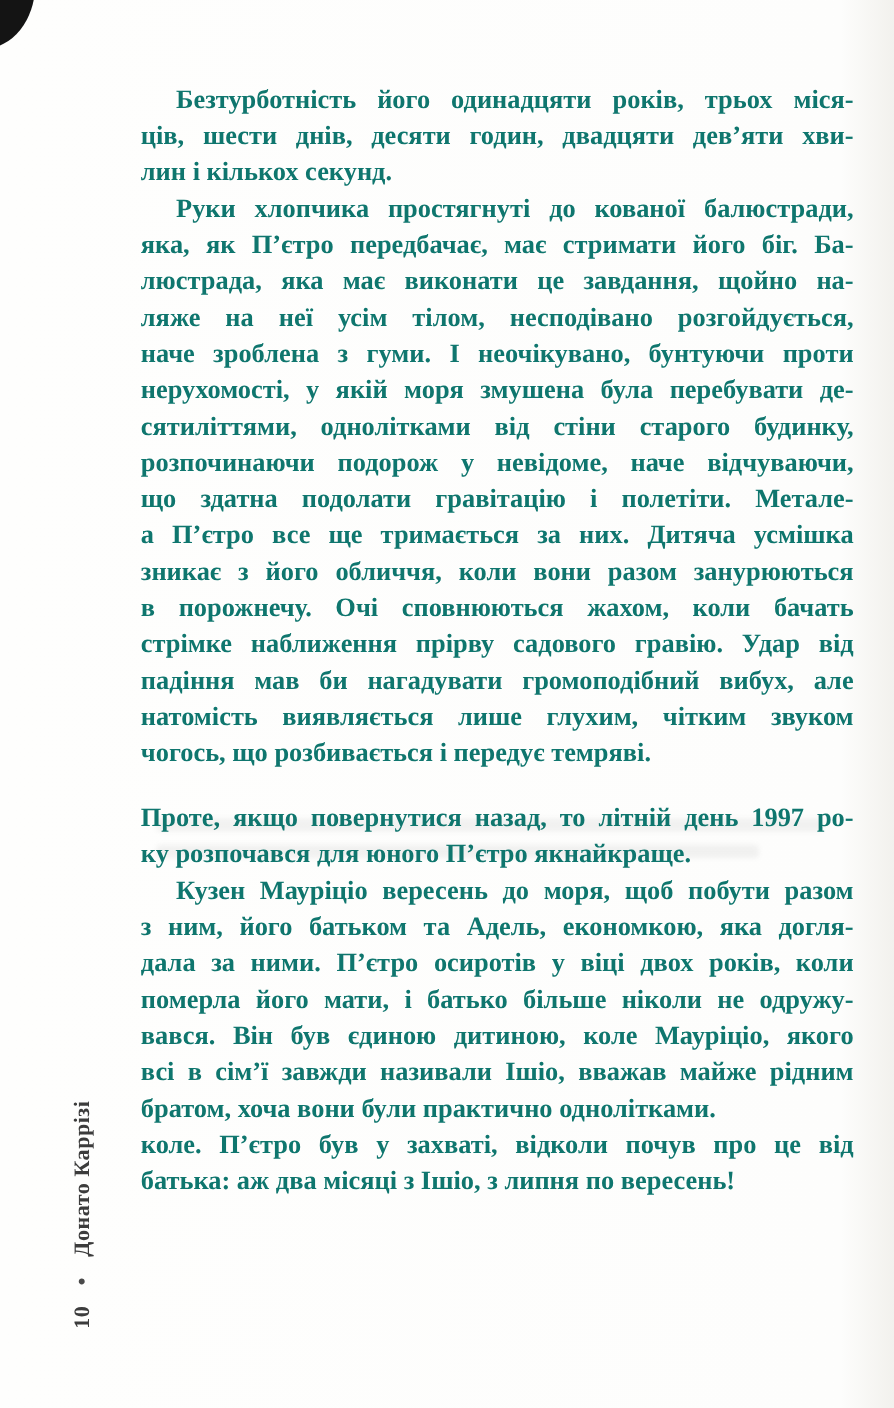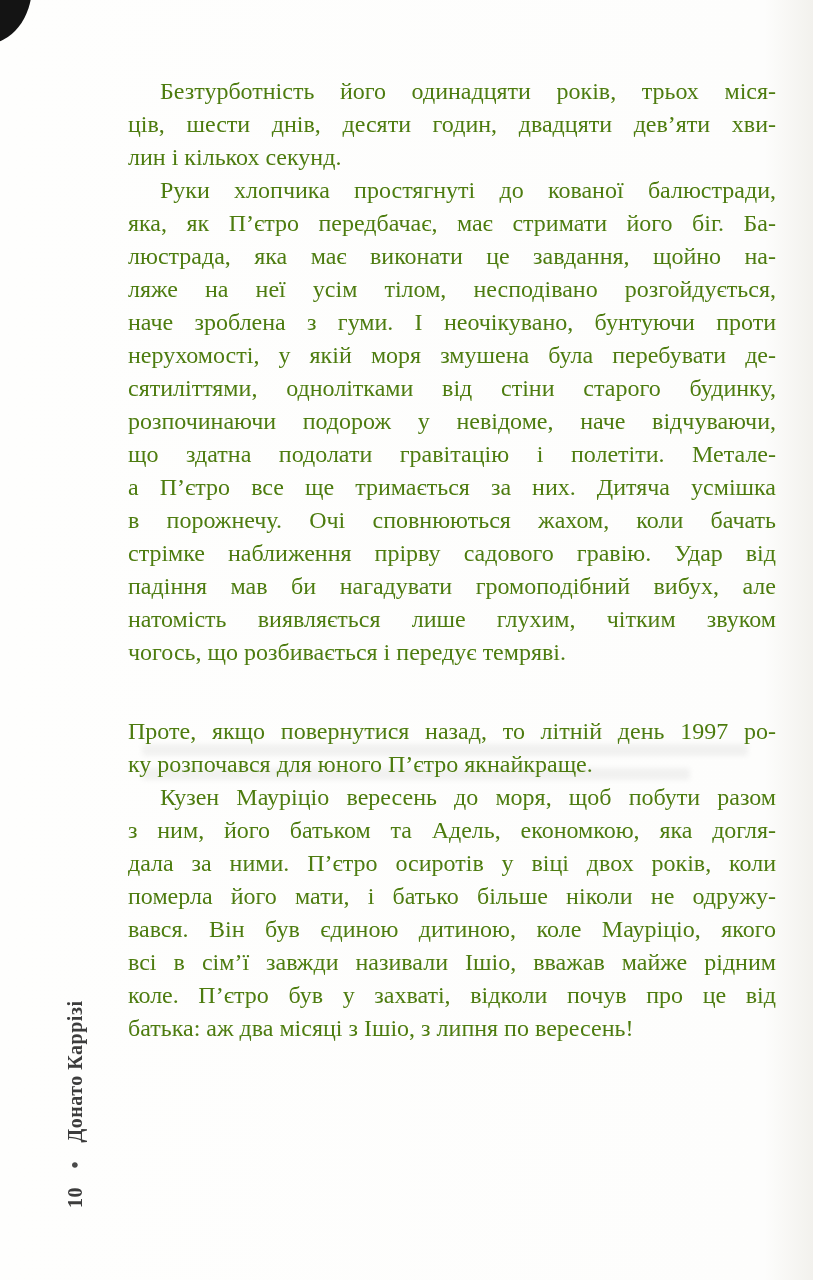--- a/index.html
+++ b/index.html
@@ -23,28 +23,28 @@
     background: #141414;
     border-bottom-right-radius: 100% 100%;
   }
 
   
   .text-block {
     position: absolute;
     left: 128px;
     top: 75px;
     width: 648px;
-    color: #4d7c0f;
+    color: #0f766e;
     font-size: 24px;
     line-height: 33px;
-    font-weight: 400;
+    font-weight: 700;
     text-align: justify;
   }
   .para { margin: 0; }
-  .para.section-gap { margin-top: 46px; }
+  .para.section-gap { margin-top: 26px; }
   .line {
     text-align: justify;
     text-align-last: justify;
     white-space: normal;
   }
   .line.indent { text-indent: 32px; }
   .line.last { text-align-last: left; }
 
   
   .spine {
@@ -90,37 +90,39 @@
       <div class="line indent">Руки хлопчика простягнуті до кованої балюстради,</div>
       <div class="line">яка, як П’єтро передбачає, має стримати його біг. Ба-</div>
       <div class="line">люстрада, яка має виконати це завдання, щойно на-</div>
       <div class="line">ляже на неї усім тілом, несподівано розгойдується,</div>
       <div class="line">наче зроблена з гуми. І неочікувано, бунтуючи проти</div>
       <div class="line">нерухомості, у якій моря змушена була перебувати де-</div>
       <div class="line">сятиліттями, однолітками від стіни старого будинку,</div>
       <div class="line">розпочинаючи подорож у невідоме, наче відчуваючи,</div>
       <div class="line">що здатна подолати гравітацію і полетіти. Метале-</div>
       <div class="line">а П’єтро все ще тримається за них. Дитяча усмішка</div>
+      <div class="line">зникає з його обличчя, коли вони разом занурюються</div>
       <div class="line">в порожнечу. Очі сповнюються жахом, коли бачать</div>
       <div class="line">стрімке наближення прірву садового гравію. Удар від</div>
       <div class="line">падіння мав би нагадувати громоподібний вибух, але</div>
       <div class="line">натомість виявляється лише глухим, чітким звуком</div>
       <div class="line last">чогось, що розбивається і передує темряві.</div>
     </div>
     <div class="para section-gap">
       <div class="line">Проте, якщо повернутися назад, то літній день 1997 ро-</div>
       <div class="line last">ку розпочався для юного П’єтро якнайкраще.</div>
     </div>
     <div class="para">
       <div class="line indent">Кузен Мауріціо вересень до моря, щоб побути разом</div>
       <div class="line">з ним, його батьком та Адель, економкою, яка догля-</div>
       <div class="line">дала за ними. П’єтро осиротів у віці двох років, коли</div>
       <div class="line">померла його мати, і батько більше ніколи не одружу-</div>
       <div class="line">вався. Він був єдиною дитиною, коле Мауріціо, якого</div>
       <div class="line">всі в сім’ї завжди називали Ішіо, вважав майже рідним</div>
+      <div class="line last">братом, хоча вони були практично однолітками.</div>
     </div>
     <div class="para">
       <div class="line">коле. П’єтро був у захваті, відколи почув про це від</div>
       <div class="line last">батька: аж два місяці з Ішіо, з липня по вересень!</div>
     </div>
   </div>
 
 <div class="spine">
   <span>10</span>
   <span class="sep">•</span>

